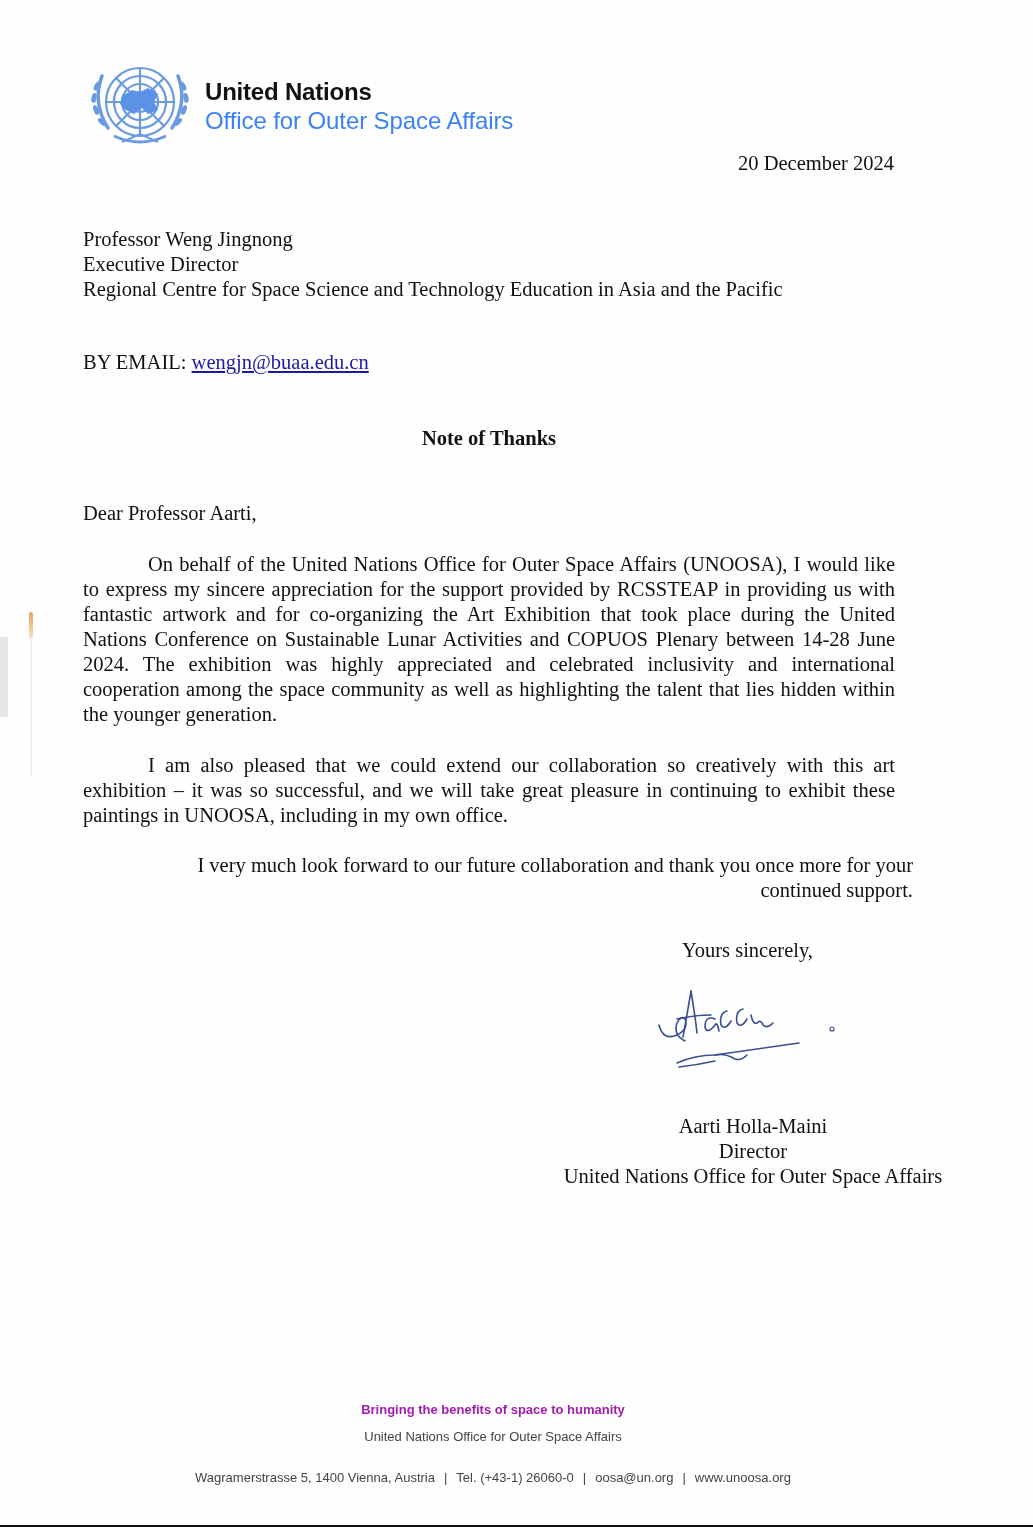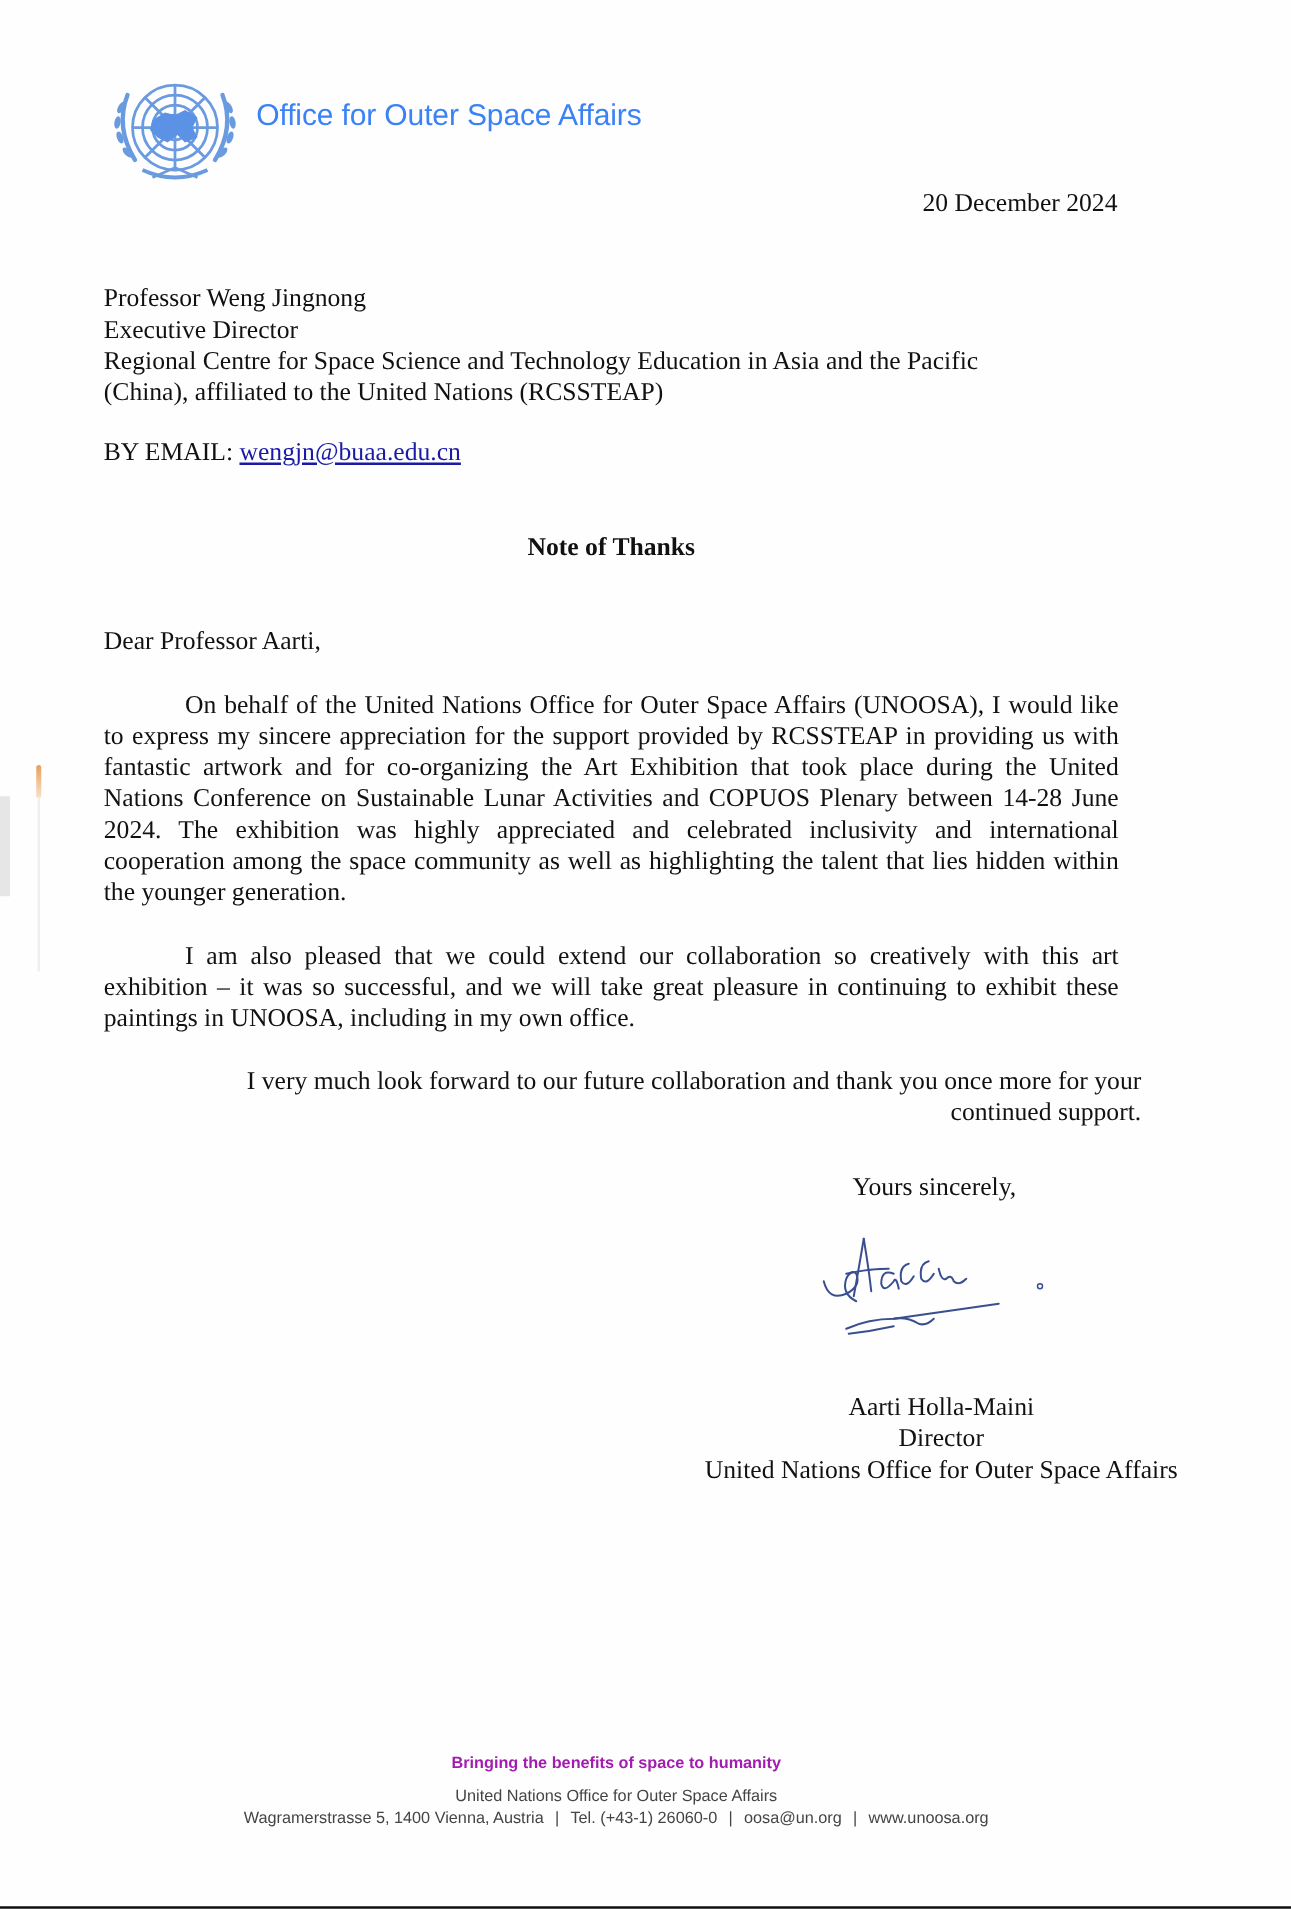--- a/index.html
+++ b/index.html
@@ -30,21 +30,21 @@
     .p3 { top: 853px; width: 830px; text-align: right; }
 
     .closing { position: absolute; left: 682px; top: 939px; }
     .signature { position: absolute; left: 655px; top: 985px; width: 190px; height: 90px; }
     .signatory { position: absolute; left: 552px; width: 402px; top: 1114px; text-align: center; line-height: 25px; }
 
     
     .footer { position: absolute; left: 0; width: 986px; top: 1402px; text-align: center; color: #444; }
     .footer-tagline { font-size: 13px; font-weight: bold; color: #a21caf; line-height: 16px; }
     .footer-org { font-size: 13px; margin-top: 11px; line-height: 16px; }
-    .footer-contact { font-size: 13px; line-height: 17px; }
+    .footer-contact { font-size: 13px; line-height: 17px; margin-top: 24px; }
     .footer-contact .sep { padding: 0 9px; }
 
     .bottom-rule { position: absolute; left: 0; top: 1525px; width: 1033px; height: 2px; background: #111; }
 
     
     .edge-shadow { position: absolute; left: 0; top: 637px; width: 8px; height: 80px; background: #e6e6e6; }
     .edge-line { position: absolute; left: 30px; top: 612px; width: 2px; height: 165px; background: #efefef; }
     .edge-mark { position: absolute; left: 29px; top: 612px; width: 4px; height: 26px; border-radius: 3px 3px 0 0; background: linear-gradient(#e9a05a, #f7e1c8); }
   </style>
 </head>
@@ -80,30 +80,30 @@
         <ellipse cx="98" cy="36" rx="5" ry="2.5" transform="rotate(80 98 36)"></ellipse>
         <ellipse cx="96" cy="48" rx="5" ry="2.5" transform="rotate(110 96 48)"></ellipse>
         <ellipse cx="90" cy="60" rx="5" ry="2.5" transform="rotate(135 90 60)"></ellipse>
       </g>
       <path d="M26 74 Q52 86 78 74" fill="none" stroke="#6a9be0" stroke-width="3"></path>
       <path d="M34 80 L52 72 L70 80" fill="none" stroke="#6a9be0" stroke-width="2"></path>
     </svg>
   </div>
 
   <div class="org-name sans">
+    <div class="org-line1">United Nations</div>
     <div class="org-line2">Office for Outer Space Affairs</div>
   </div>
 
   <div class="date serif">20 December 2024</div>
 
   <div class="address serif">
     <div>Professor Weng Jingnong</div>
     <div>Executive Director</div>
     <div>Regional Centre for Space Science and Technology Education in Asia and the Pacific</div>
-    <div>(China), affiliated to the United Nations (RCSSTEAP)</div>
   </div>
 
   <div class="by-email serif">
     <span>BY EMAIL: </span><a class="email-link" title="wengjn@buaa.edu.cn">wengjn@buaa.edu.cn</a>
   </div>
 
   <div class="subject serif">Note of Thanks</div>
 
   <div class="salutation serif">Dear Professor Aarti,</div>
 

